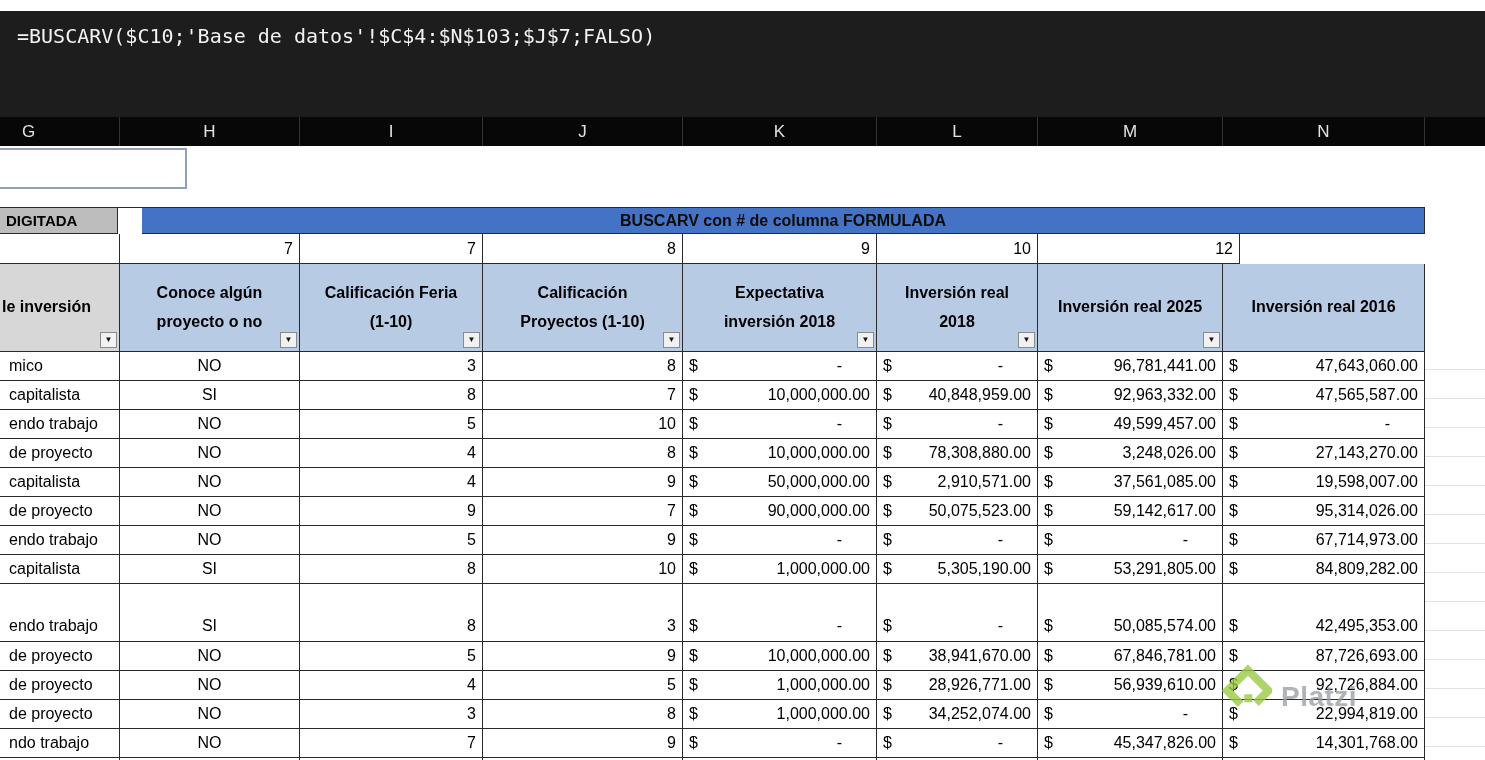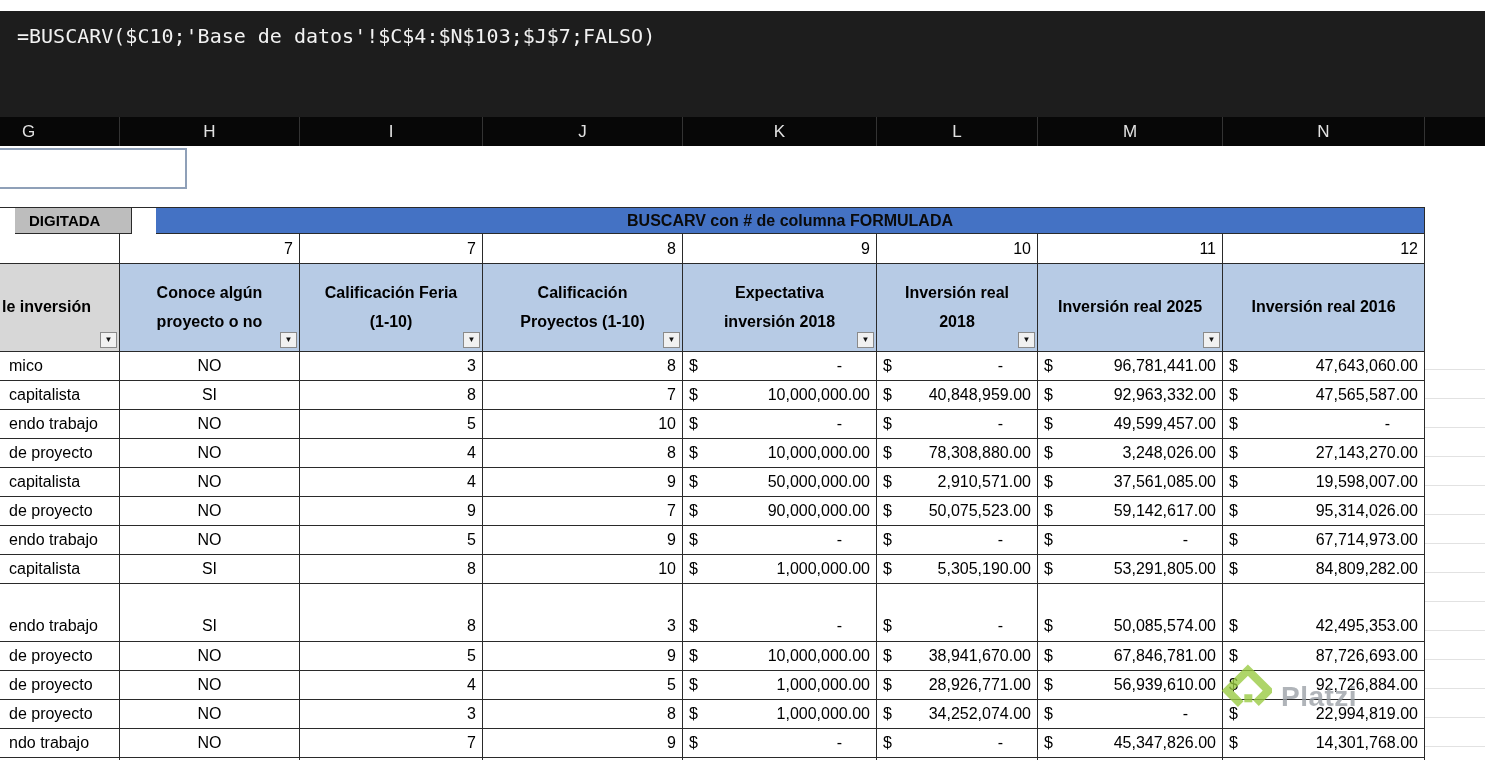--- a/index.html
+++ b/index.html
@@ -42,22 +42,21 @@
     font-size: 16px; color: #000; overflow: hidden; white-space: pre;
     height: 100%;
   }
   .cg { width: 120px; } .ch { width: 180px; } .ci { width: 183px; }
   .cj { width: 200px; } .ck { width: 194px; } .cl { width: 161px; }
   .cm { width: 185px; } .cn { width: 202px; }
   
   .banner-row { height: 27px; border-top: 1px solid #2a2a2a; }
   .digitada {
     background: #bdbdbd; font-weight: bold; font-size: 15px;
-    padding-left: 14px;
-    margin-left: 15px;
+    padding-left: 6px;
   }
   .banner-cell {
     width: 1305px; background: #4472C4; justify-content: center;
     font-weight: bold; color: #0b0b0b; margin-left: 24px;
   }
   
   .numbers-row { height: 30px; }
   .numbers-row .cell { justify-content: flex-end; padding-right: 6px; }
   
   .header-row { height: 88px; }
@@ -132,21 +131,20 @@
   <div class="cell banner-cell">BUSCARV con # de columna FORMULADA</div>
 </div>
 
 <div class="srow numbers-row">
   <div class="cell cg"></div>
   <div class="cell ch">7</div>
   <div class="cell ci">7</div>
   <div class="cell cj">8</div>
   <div class="cell ck">9</div>
   <div class="cell cl">10</div>
-  <div class="cell cm">11</div>
   <div class="cell cn">12</div>
 </div>
 
 <div class="srow header-row">
   <div class="cell cg hcell gray">
     <span>le inversión</span>
     <div class="filter-btn">▼</div>
   </div>
   <div class="cell ch hcell">
     <span>Conoce algún</span>

